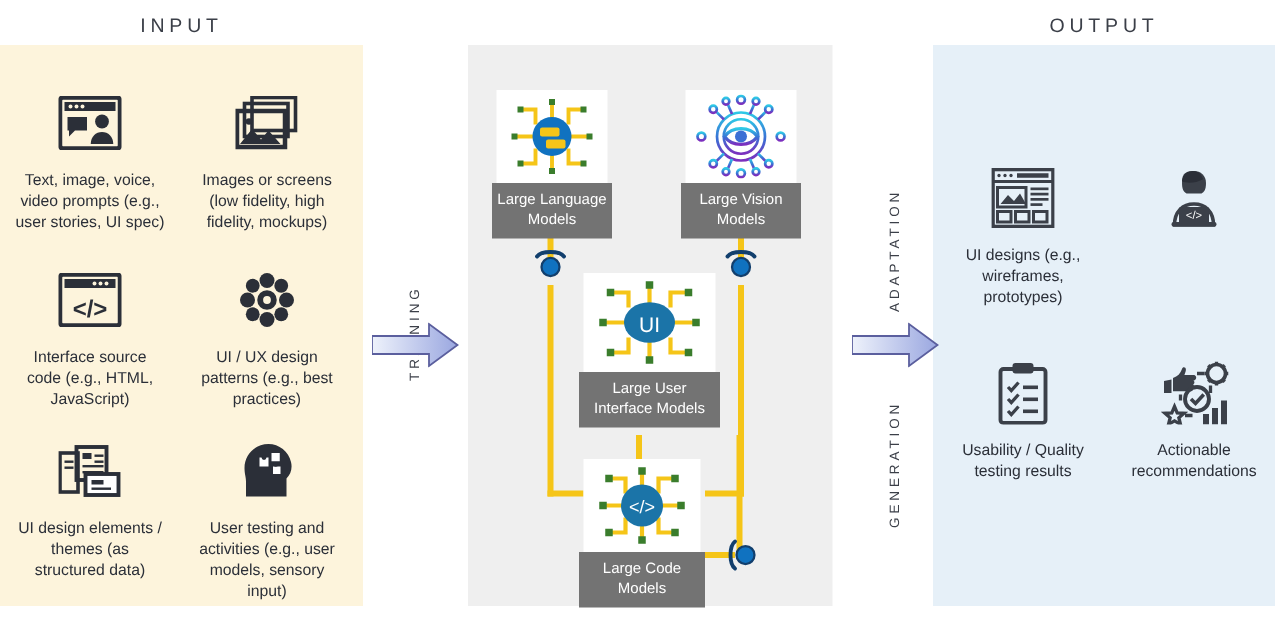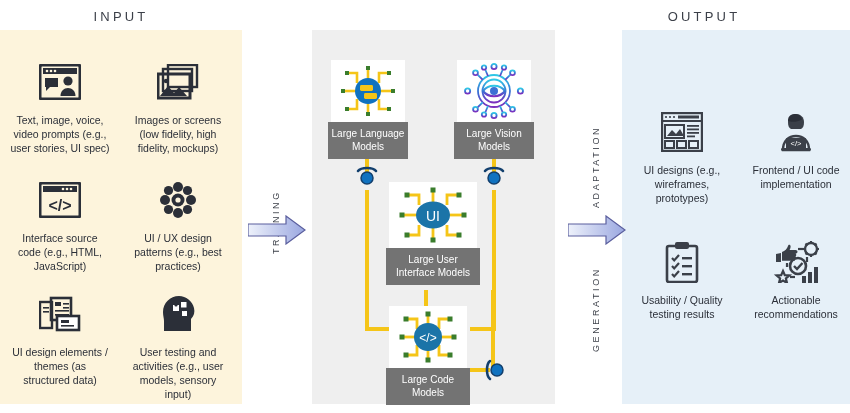--- a/index.html
+++ b/index.html
@@ -18,21 +18,21 @@
     position:absolute;
     text-align:center;
     font-size:13px;
     letter-spacing:3.2px;
     font-weight:400;
     color:#3b3f48;
     top:9px;
   }
   #hdr-input{left:0;width:242px;}
   #hdr-gen{left:312px;width:243px;margin-top:24px;}
-  #hdr-out{left:590px;width:228px;}
+  #hdr-out{left:622px;width:228px;}
 
   
   .panel{position:absolute;top:30px;height:374px;}
   #panel-input{left:0;width:242px;background:#fdf4dc;}
   #panel-gen{left:312px;width:243px;background:#efefef;}
   #panel-output{left:622px;width:228px;background:#e6f0f8;}
 
   
   .item{
     position:absolute;
@@ -463,21 +463,20 @@
     <div class="icon-wrap">
       <svg class="io-icon" width="42" height="40" viewBox="0 0 42 40">
         <path d="M13 10c0-5 3.6-8 8-8s8 3 8 8c0 4-1 6-3 7h-10c-2-1-3-3-3-7z" fill="#3b4049"></path>
         <path d="M13 9c2.5 1 9 1.5 14-1.5 0 0-1-5.5-7-5.5S13 6 13 9z" fill="#2b2f38"></path>
         <path d="M8 38c0-9 5.5-14 13-14s13 5 13 14z" fill="none" stroke="#3b4049" stroke-width="2.4"></path>
         <rect x="11" y="26" width="20" height="11" rx="1" fill="#3b4049"></rect>
         <text x="21" y="34" font-family="Liberation Sans, sans-serif" font-size="7.5" fill="#ffffff" text-anchor="middle">&lt;/&gt;</text>
         <rect x="6" y="36" width="30" height="3" rx="1.4" fill="#3b4049"></rect>
       </svg>
     </div>
-    <div class="cap">Frontend / UI code implementation</div>
   </div>
 
   <div class="item" id="out-2">
     <div class="icon-wrap">
       <svg class="io-icon" width="36" height="42" viewBox="0 0 36 42">
         <rect x="3" y="5" width="30" height="36" rx="2" fill="none" stroke="#3b4049" stroke-width="2.6"></rect>
         <rect x="11" y="1" width="14" height="7" rx="2" fill="#3b4049"></rect>
         <g stroke="#3b4049" stroke-width="2.2" fill="none">
           <path d="M8 17l2.2 2.4L15 14"></path>
           <path d="M8 25l2.2 2.4L15 22"></path>

